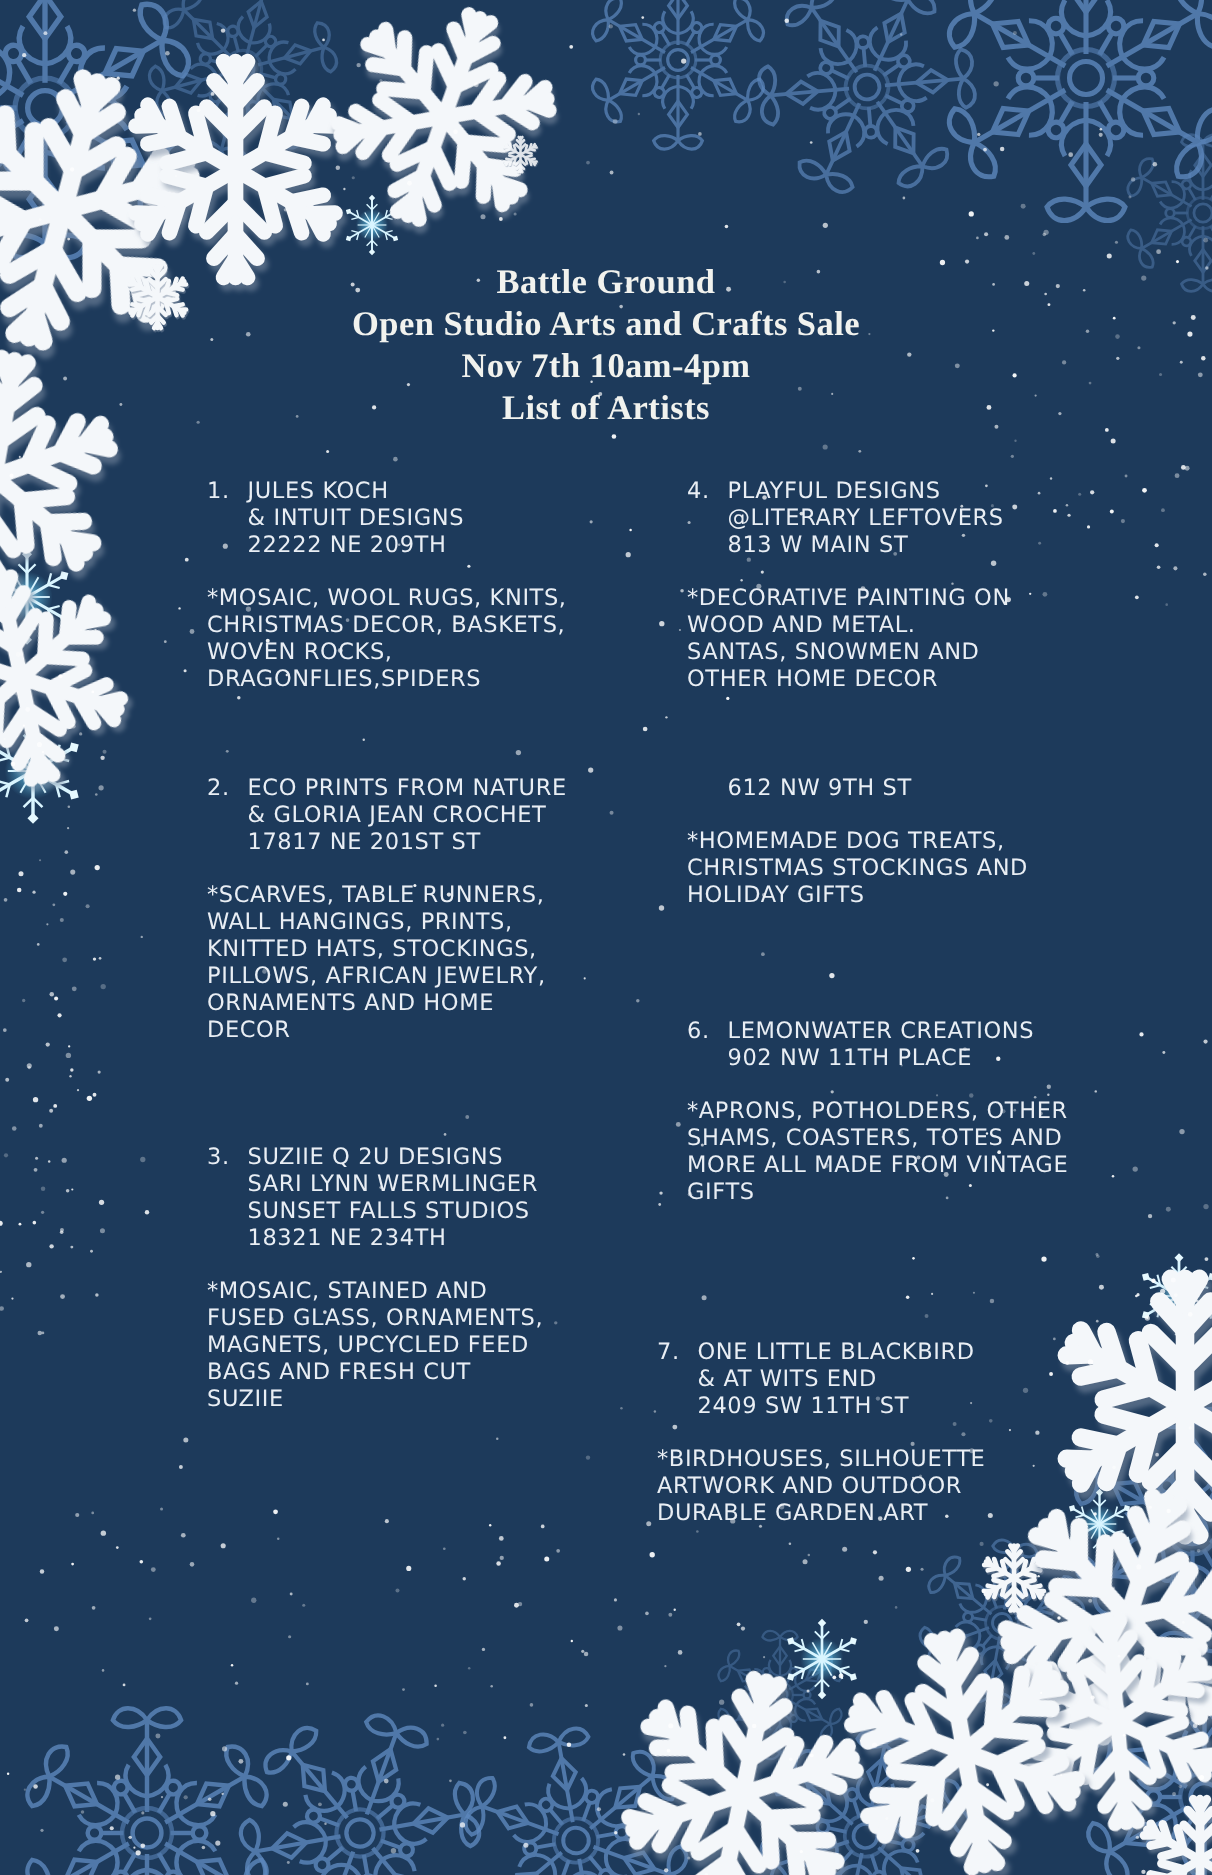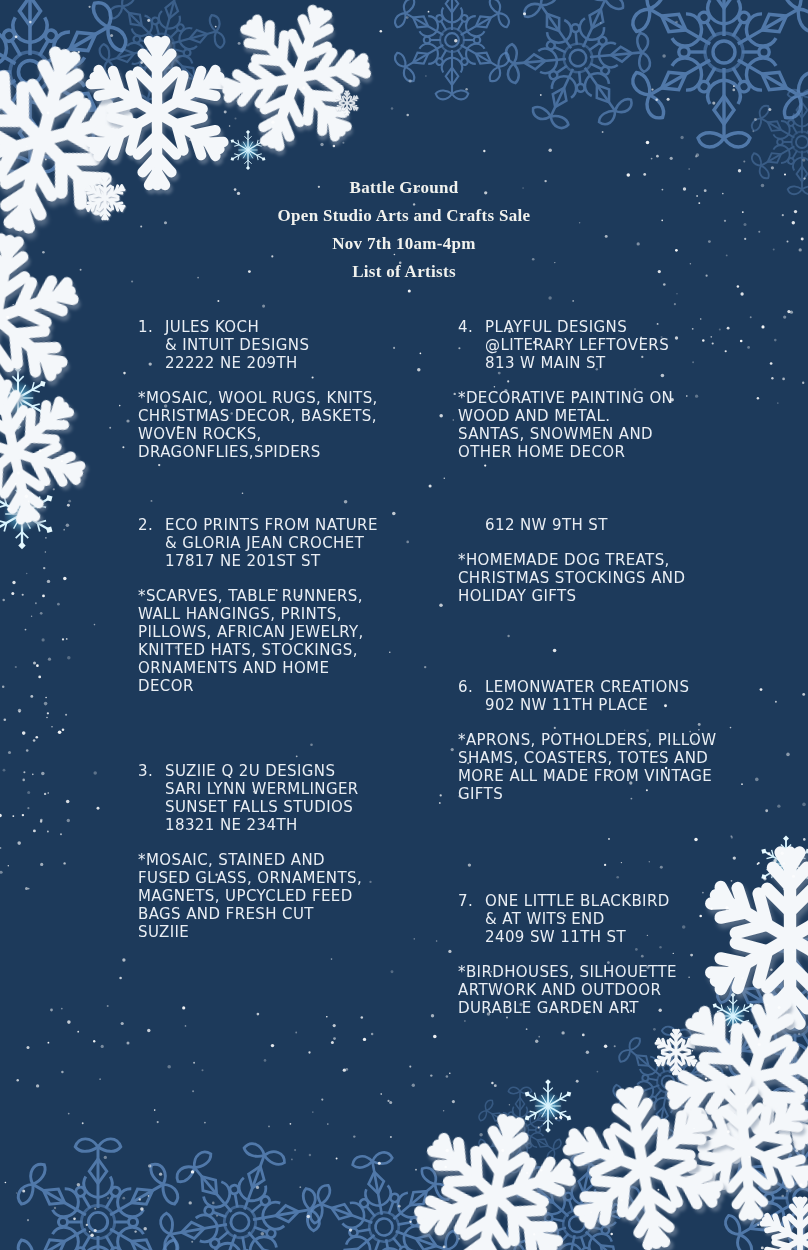--- a/index.html
+++ b/index.html
@@ -18,21 +18,21 @@
     background:var(--bg);
     overflow:hidden;
     font-family:"DejaVu Sans", sans-serif;
   }
   #decor-svg{position:absolute;inset:0;z-index:1;}
   .title{
     position:absolute;top:174px;left:0;right:0;z-index:2;
     text-align:center;
     font-family:"Liberation Serif", serif;
     font-weight:700;
-    font-size:17px;line-height:28px;
+    font-size:23px;line-height:28px;
     color:var(--title-text);
     letter-spacing:0.3px;
   }
   .artists{position:absolute;inset:0;z-index:2;}
   .artist{position:absolute;color:var(--body-text);}
   .line{
     font-size:15px;line-height:18px;
     letter-spacing:0.4px;
     white-space:nowrap;
     font-weight:500;
@@ -769,22 +769,22 @@
       </div>
       <div class="artist" style="left: 92px; top: 516px;">
         <div class="a-name">
           <div class="line"><span class="num">2.</span><span>ECO PRINTS FROM NATURE</span></div>
           <div class="line indent">&amp; GLORIA JEAN CROCHET</div>
           <div class="line indent">17817 NE 201ST ST</div>
         </div>
         <div class="a-desc">
           <div class="line">*SCARVES, TABLE RUNNERS,</div>
           <div class="line">WALL HANGINGS, PRINTS,</div>
+          <div class="line">KNITTED HATS, STOCKINGS,</div>
           <div class="line">PILLOWS, AFRICAN JEWELRY,</div>
-          <div class="line">KNITTED HATS, STOCKINGS,</div>
           <div class="line">ORNAMENTS AND HOME</div>
           <div class="line">DECOR</div>
         </div>
       </div>
       <div class="artist" style="left: 92px; top: 762px;">
         <div class="a-name">
           <div class="line"><span class="num">3.</span><span>SUZIIE Q 2U DESIGNS</span></div>
           <div class="line indent">SARI LYNN WERMLINGER</div>
           <div class="line indent">SUNSET FALLS STUDIOS</div>
           <div class="line indent">18321 NE 234TH</div>
@@ -819,27 +819,27 @@
           <div class="line">CHRISTMAS STOCKINGS AND</div>
           <div class="line">HOLIDAY GIFTS</div>
         </div>
       </div>
       <div class="artist" style="left: 412px; top: 678px;">
         <div class="a-name">
           <div class="line"><span class="num">6.</span><span>LEMONWATER CREATIONS</span></div>
           <div class="line indent">902 NW 11TH PLACE</div>
         </div>
         <div class="a-desc">
-          <div class="line">*APRONS, POTHOLDERS, PILLOW</div>
+          <div class="line">*APRONS, POTHOLDERS, OTHER</div>
           <div class="line">SHAMS, COASTERS, TOTES AND</div>
           <div class="line">MORE ALL MADE FROM VINTAGE</div>
           <div class="line">GIFTS</div>
         </div>
       </div>
-      <div class="artist" style="left: 412px; top: 892px;">
+      <div class="artist" style="left: 392px; top: 892px;">
         <div class="a-name">
           <div class="line"><span class="num">7.</span><span>ONE LITTLE BLACKBIRD</span></div>
           <div class="line indent">&amp; AT WITS END</div>
           <div class="line indent">2409 SW 11TH ST</div>
         </div>
         <div class="a-desc">
           <div class="line">*BIRDHOUSES, SILHOUETTE</div>
           <div class="line">ARTWORK AND OUTDOOR</div>
           <div class="line">DURABLE GARDEN ART</div>
         </div>

